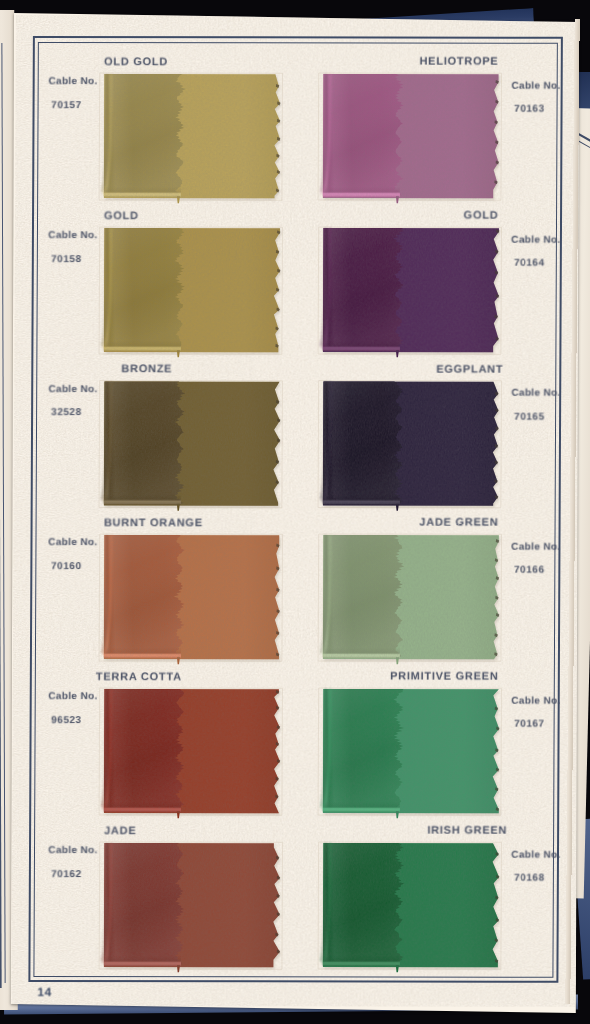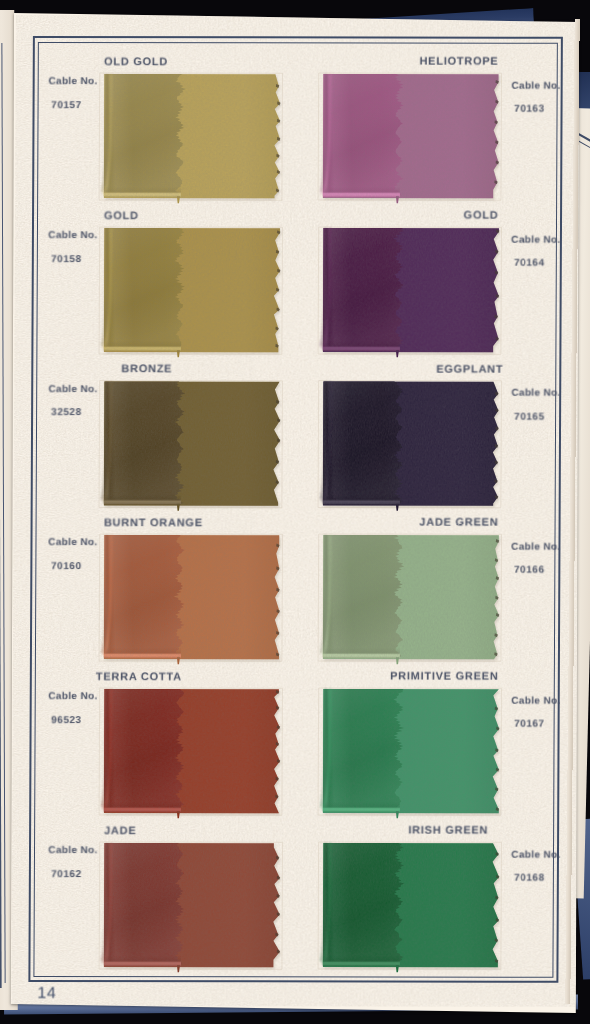--- a/index.html
+++ b/index.html
@@ -50,21 +50,21 @@
 .dropsh{fill:rgba(112,99,84,.24);filter:url(#softsh);}
 .notch{fill:rgba(62,52,38,.62);}
 .labels{position:absolute;inset:0;will-change:opacity;opacity:0.9999;}
 .name{position:absolute;font-size:11px;font-weight:bold;letter-spacing:0.75px;color:#4a5164;
       white-space:nowrap;}
 .nright{transform:translateX(-100%);}
 .cable{position:absolute;font-size:10px;font-weight:bold;color:#4a5164;text-align:center;
        line-height:11.5px;white-space:nowrap;transform:translateX(-50%);}
 .cable .cl{display:block;letter-spacing:.35px;padding-left:13px;}
 .cable .cn{display:block;letter-spacing:.55px;margin-top:12px;}
-.page-no{position:absolute;font-size:16px;font-weight:normal;color:#3f4c66;letter-spacing:0.4px;
+.page-no{position:absolute;font-size:12px;font-weight:bold;color:#3f4c66;letter-spacing:0.4px;
   will-change:opacity;opacity:0.9999;}
 .sheet-edge-right{position:absolute;left:570px;top:19px;width:5px;height:985px;
   background:linear-gradient(90deg,#eee6da 0%,#e4dacc 45%,#d2c7b8 100%);transform:rotate(0.55deg);}
 
 </style>
 </head>
 <body>
 
 <div id="stage">
   <div class="backdrop"></div>
@@ -757,21 +757,21 @@
       <div class="name nright" style="left:484.9px;top:501.3px">JADE GREEN</div>
       <div class="cable" style="left:516.0px;top:525.8px">
             <span class="cl">Cable No.</span>
             <span class="cn">70166</span>
           </div>
       <div class="name nright" style="left:485.6px;top:655.3px">PRIMITIVE GREEN</div>
       <div class="cable" style="left:516.7px;top:679.8px">
             <span class="cl">Cable No.</span>
             <span class="cn">70167</span>
           </div>
-      <div class="name nright" style="left:476px;top:809.3px">IRISH GREEN</div>
+      <div class="name nright" style="left:495px;top:809.3px">IRISH GREEN</div>
       <div class="cable" style="left:517.5px;top:833.8px">
             <span class="cl">Cable No.</span>
             <span class="cn">70168</span>
           </div>
     </div>
     <div class="page-no" style="left:26.1px;top:970.0px">14</div>
     </div>
   </div>
   <div class="sheet-edge-right"></div>
 </div>

